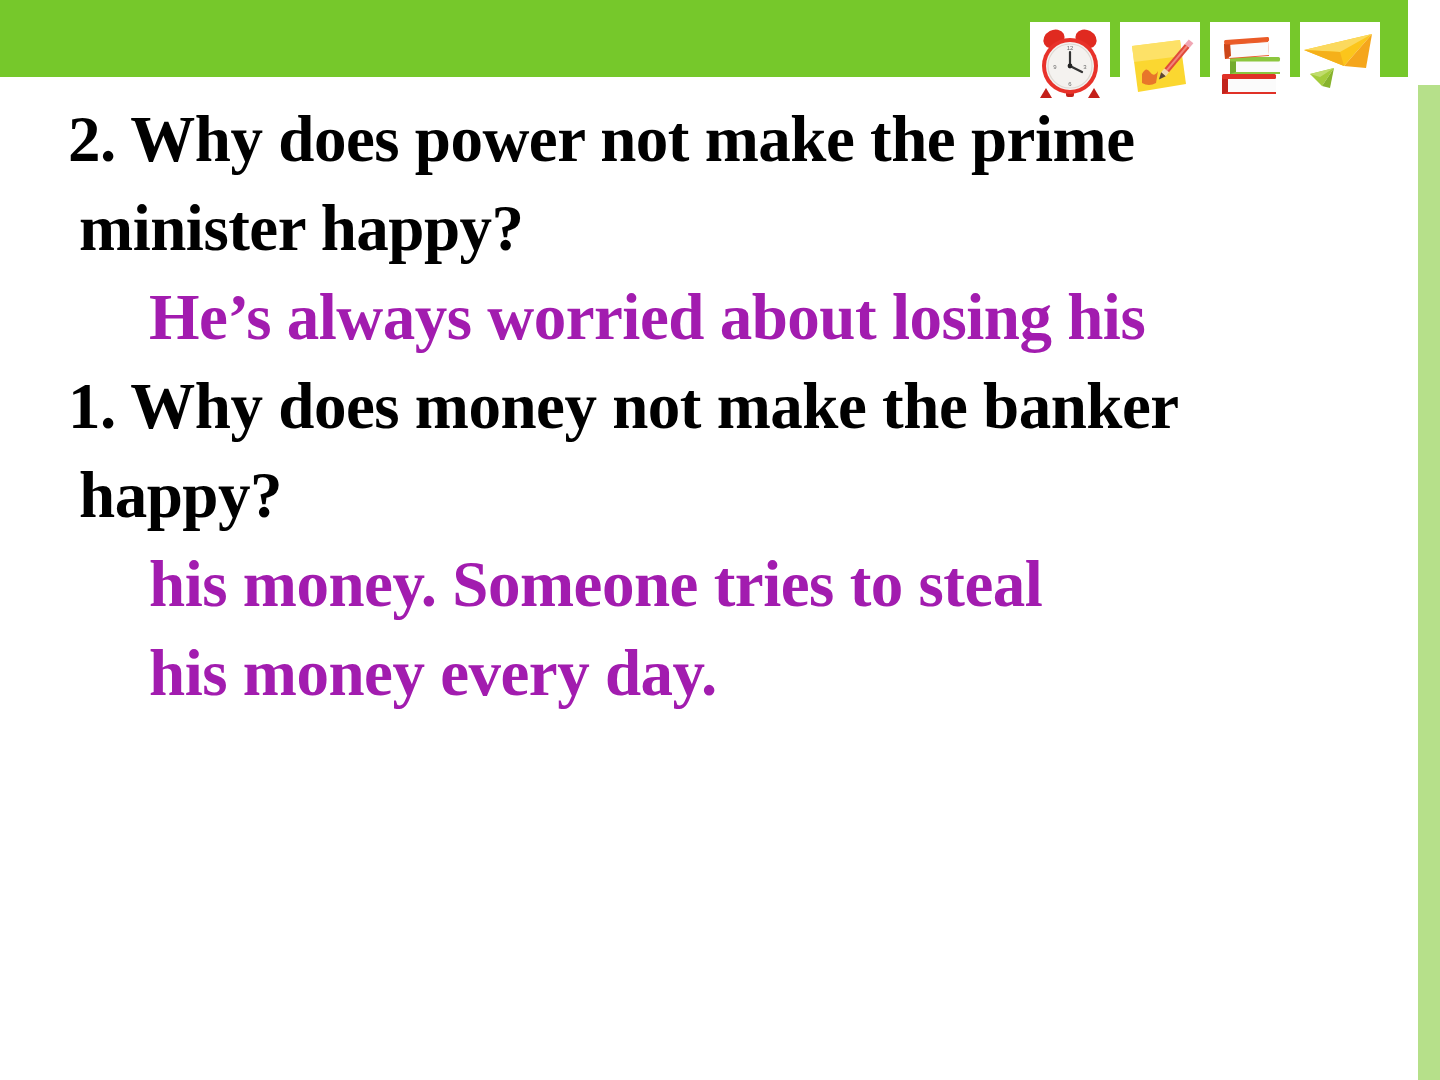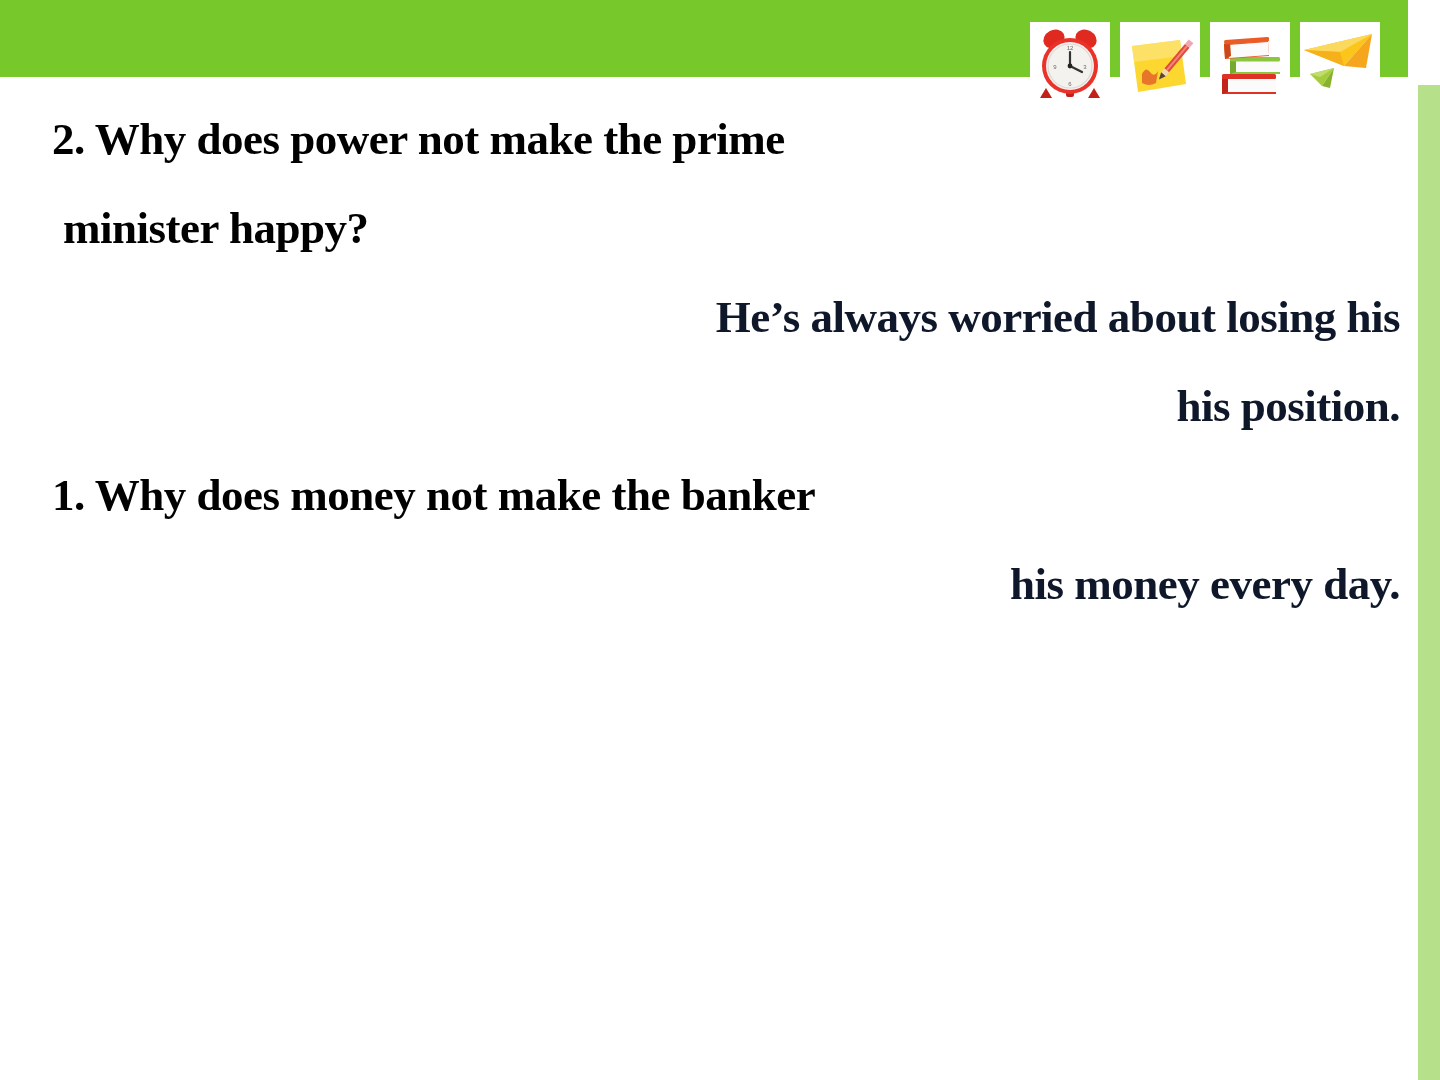--- a/index.html
+++ b/index.html
@@ -65,29 +65,30 @@
 
   
   .body-text {
     position: absolute;
     left: 0;
     top: 95px;
     width: 1400px;
   }
   .line {
     font-weight: bold;
-    font-size: 45px;
+    font-size: 65px;
     line-height: 89px;
     letter-spacing: -0.5px;
     white-space: nowrap;
     color: #000000;
+    margin-left: 16px;
   }
   .line.q         { padding-left: 52px; }
   .line.q-cont    { padding-left: 63px; }
-  .line.answer    { padding-left: 133px; color: #0f172a; text-align: right; }
+  .line.answer    { padding-left: 133px; color: #a21caf; }
 </style>
 </head>
 <body>
 
 <div id="slide">
 
   <div class="top-band"></div>
 
   <div class="stripe-notch"></div>
   <div class="right-stripe"></div>
@@ -163,20 +164,21 @@
       </svg>
     </div>
 
   </div>
 
   <div class="body-text">
 
     <div class="line q">2. Why does power not make the prime</div>
     <div class="line q-cont">minister happy?</div>
     <div class="line answer">He’s always worried about losing his</div>
-    <div class="line answer">his position.</div>
 
     <div class="line q">1. Why does money not make the banker</div>
+    <div class="line q-cont">happy?</div>
+    <div class="line answer">his money. Someone tries to steal</div>
     <div class="line answer">his money every day.</div>
 
   </div>
 
 </div>
 
 </body></html>

